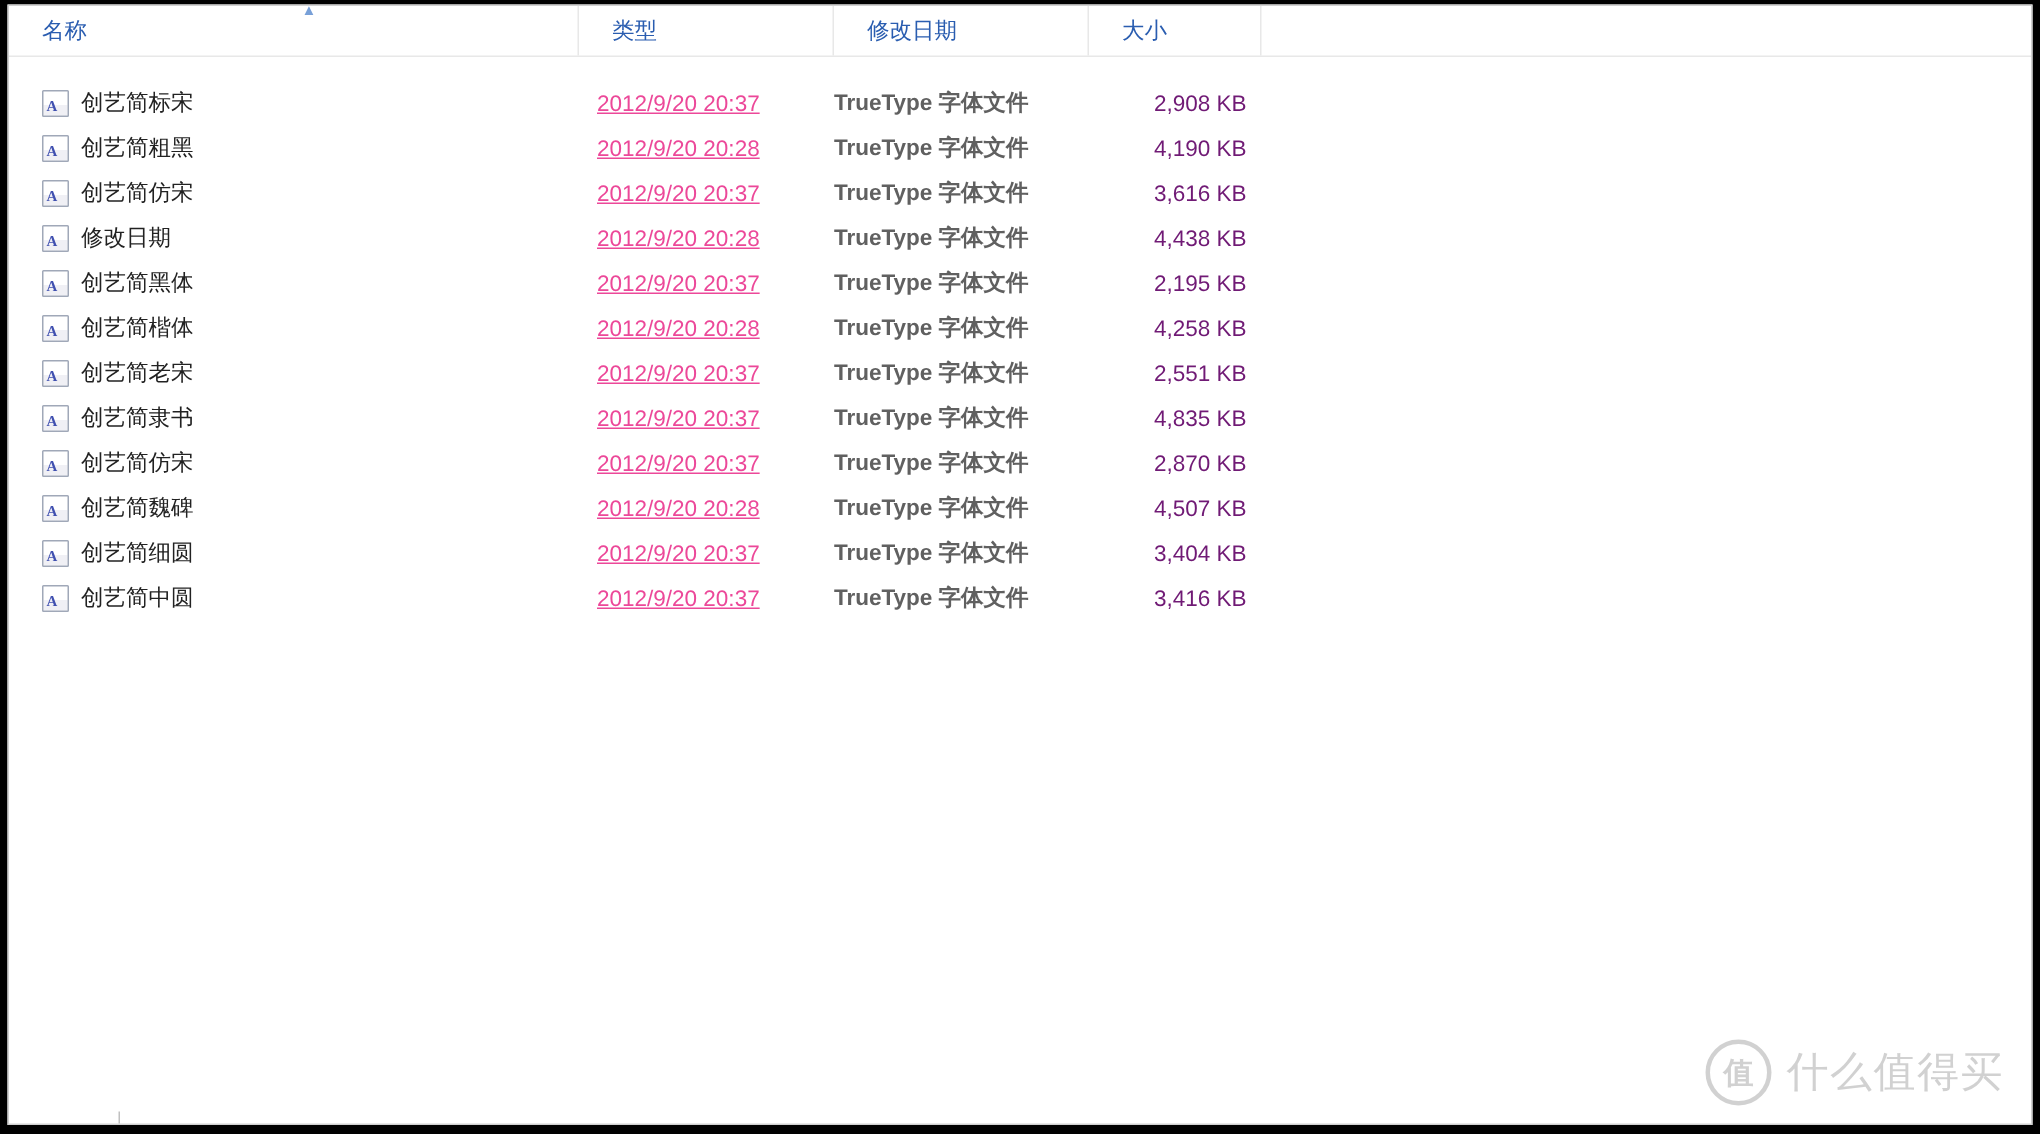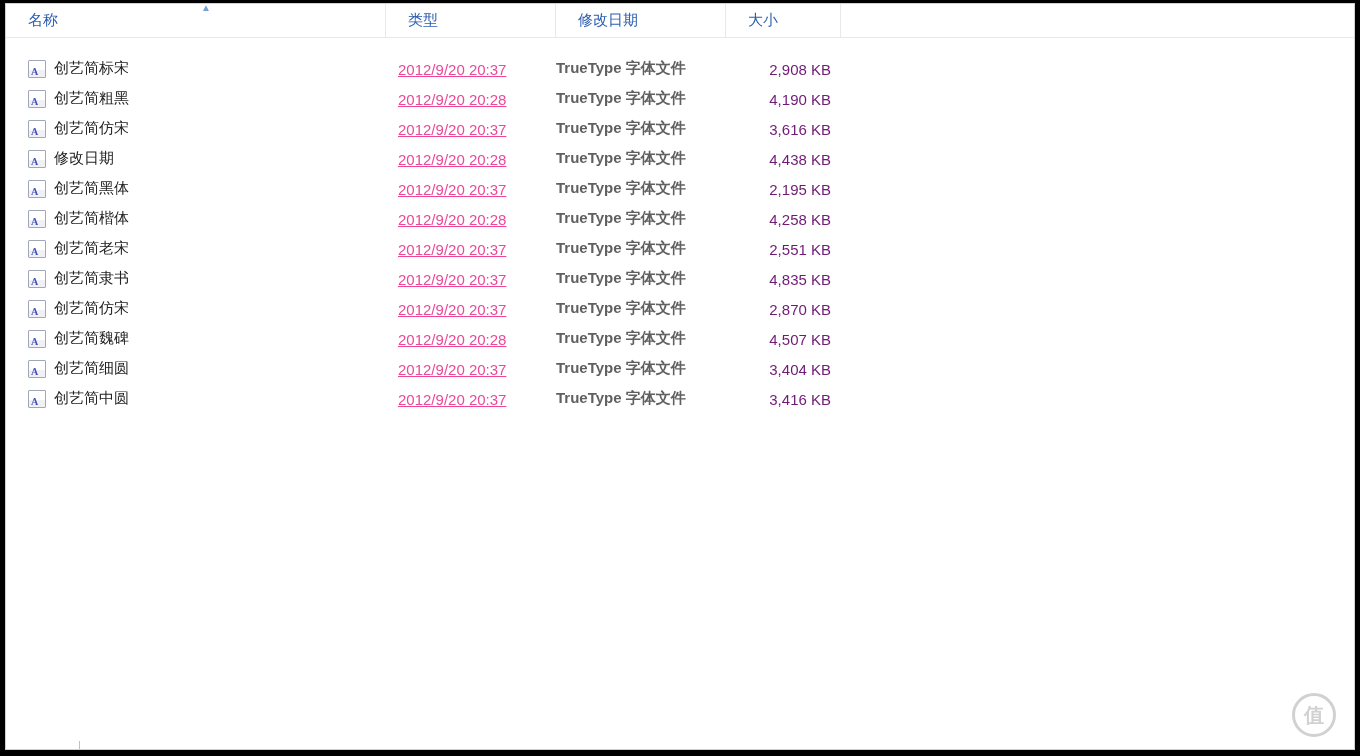--- a/index.html
+++ b/index.html
@@ -264,14 +264,15 @@
         <div class="cell size">3,416 KB</div>
       </div>
     </div>
 
   <div class="bottom-tick"></div>
 
   <div class="watermark">
     <div class="watermark-circle">
       <span>值</span>
     </div>
+    <div class="watermark-text">什么值得买</div>
   </div>
 </div>
 
 </body></html>

